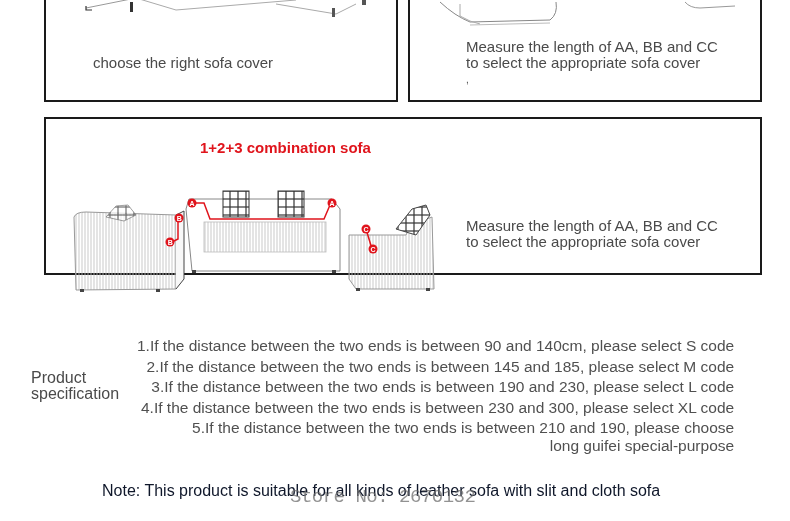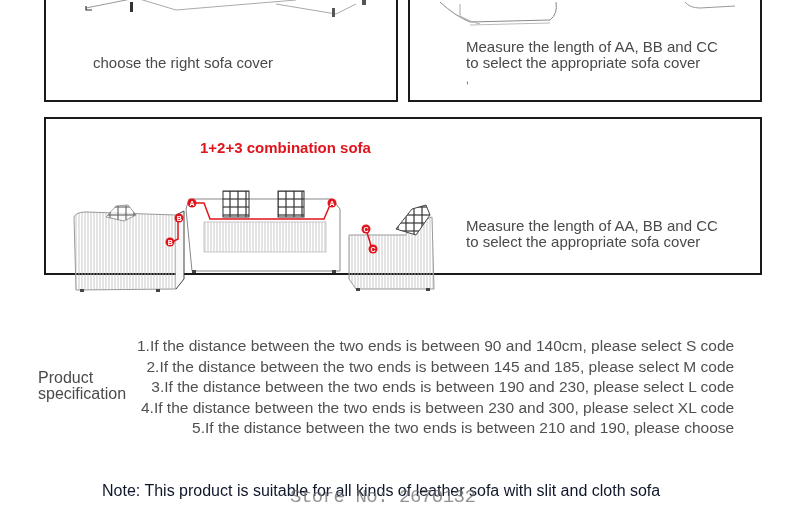--- a/index.html
+++ b/index.html
@@ -4,21 +4,21 @@
 <style>
   html, body { margin:0; padding:0; }
   body { width:790px; height:521px; background:#ffffff; position:relative; overflow:hidden; font-family:"Liberation Sans", sans-serif; color:#444; }
   .box { position:absolute; border:2px solid #1a1a1a; box-sizing:border-box; background:#fff; }
   #box1 { left:44px; top:-4px; width:354px; height:106px; }
   #box2 { left:408px; top:-4px; width:354px; height:106px; }
   #box3 { left:44px; top:117px; width:718px; height:158px; }
   .caption { position:absolute; font-size:15px; line-height:16px; color:#4a4a4a; white-space:nowrap; }
   .sketch { position:absolute; }
   .combo-title { position:absolute; left:154px; top:20px; color:#e0141c; font-size:15px; font-weight:bold; white-space:nowrap; }
-  .spec-label { position:absolute; left:38px; top:370px; font-size:16px; line-height:16px; color:#4a4a4a; }
+  .spec-label { position:absolute; left:31px; top:370px; font-size:16px; line-height:16px; color:#4a4a4a; }
   .spec-list { position:absolute; left:137px; top:336px; font-size:15.5px; line-height:20.6px; color:#505050; margin:0; padding:0; list-style:none; }
   .spec-list li { white-space:nowrap;text-align:right; }
   .spec-cont { padding-left:14px; line-height:14px; display:block; }
   .note { position:absolute; left:102px; top:482px; font-size:16px; color:#0f172a; white-space:nowrap; }
   .watermark { position:absolute; left:290px; top:486px; font-size:19px; color:rgba(110,110,110,0.75); white-space:nowrap; letter-spacing:-0.5px;font-family:Liberation Mono, monospace; }
   .mark circle { fill:#e0141c; }
   .mark text { fill:#fff; font-family:"Liberation Sans", sans-serif; font-size:7px; font-weight:bold; }
 </style>
 </head>
 <body>
@@ -124,17 +124,18 @@
   <div>specification</div>
 </div>
 
 <ul class="spec-list">
   <li>1.If the distance between the two ends is between 90 and 140cm, please select S code</li>
   <li>2.If the distance between the two ends is between 145 and 185, please select M code</li>
   <li>3.If the distance between the two ends is between 190 and 230, please select L code</li>
   <li>4.If the distance between the two ends is between 230 and 300, please select XL code</li>
   <li>
     <span>5.If the distance between the two ends is between 210 and 190, please choose</span>
+    <span class="spec-cont">long guifei special-purpose</span>
   </li>
 </ul>
 
 <div class="note">Note: This product is suitable for all kinds of leather sofa with slit and cloth sofa</div>
 <div class="watermark">Store No: 2670132</div>
 
 </body></html>

